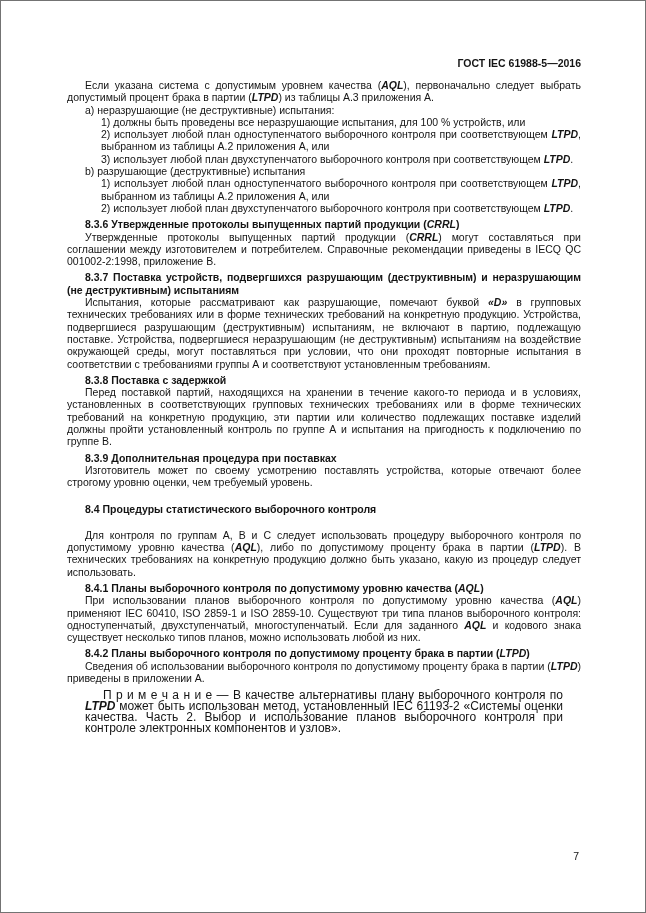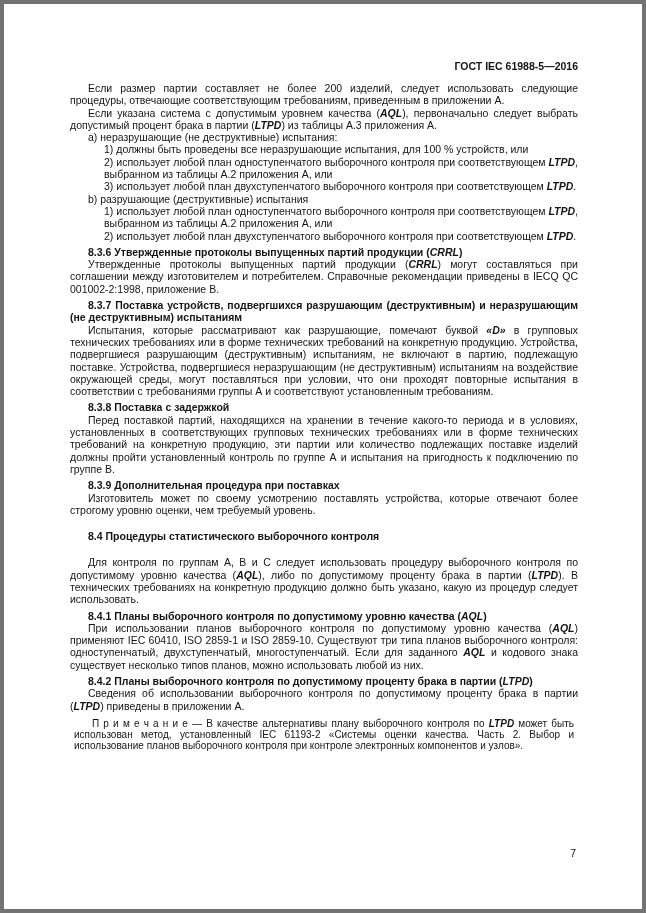--- a/index.html
+++ b/index.html
@@ -5,21 +5,21 @@
   * { margin: 0; padding: 0; box-sizing: border-box; }
   html, body { background: #ffffff; }
   body {
     width: 646px; height: 913px;
     font-family: "Liberation Sans", sans-serif;
     color: #141414;
   }
   .page {
     width: 646px; height: 913px;
     background: #ffffff;
-    border: 4px solid #737373;
+    border: 1px solid #737373;
     padding: 56px 64px 16px 66px;
     position: relative;
     overflow: hidden;
   }
   .running-header {
     text-align: right;
     font-weight: bold;
     font-size: 10.5px;
     line-height: 12px;
     margin-bottom: 10px;
@@ -28,41 +28,40 @@
     font-size: 10.5px;
     line-height: 12.3px;
     text-align: justify;
   }
   .blk { data-interactable: false; }
   .blk-h3 { font-weight: bold; text-indent: 18px; margin-top: 4px; }
   .blk-h2 { font-weight: bold; text-indent: 18px; margin: 14px 0; }
   .blk-p  { text-indent: 18px; }
   .blk-li { margin-left: 34px; }
   .blk-note {
-    font-size: 10px;
+    font-size: 12px;
     line-height: 11px;
     text-indent: 18px;
-    margin: 6px 4px;
+    margin: 6px 18px;
   }
   .doc-body i { font-style: italic; font-weight: bold; }
   .page-number {
     position: absolute;
     right: 66px;
     bottom: 50px;
     font-size: 10.5px;
   }
 </style>
 </head>
 <body>
 
 <div class="page" data-interactable="false">
   <div class="running-header" data-interactable="false">ГОСТ IEC 61988-5—2016</div>
 
   <div class="doc-body" data-interactable="false">
-      <div class="blk blk-p" data-interactable="false">Если размер партии составляет не более 200 изделий, следует использовать следующие процедуры, отвечающие соответствующим требованиям, приведенным в приложении А.</div>
       <div class="blk blk-p" data-interactable="false">Если указана система с допустимым уровнем качества (<i>AQL</i>), первоначально следует выбрать допустимый процент брака в партии (<i>LTPD</i>) из таблицы А.3 приложения А.</div>
       <div class="blk blk-p" data-interactable="false">a) неразрушающие (не деструктивные) испытания:</div>
       <div class="blk blk-li" data-interactable="false">1) должны быть проведены все неразрушающие испытания, для 100 % устройств, или</div>
       <div class="blk blk-li" data-interactable="false">2) использует любой план одноступенчатого выборочного контроля при соответствующем <i>LTPD</i>, выбранном из таблицы А.2 приложения А, или</div>
       <div class="blk blk-li" data-interactable="false">3) использует любой план двухступенчатого выборочного контроля при соответствующем <i>LTPD</i>.</div>
       <div class="blk blk-p" data-interactable="false">b) разрушающие (деструктивные) испытания</div>
       <div class="blk blk-li" data-interactable="false">1) использует любой план одноступенчатого выборочного контроля при соответствующем <i>LTPD</i>, выбранном из таблицы А.2 приложения А, или</div>
       <div class="blk blk-li" data-interactable="false">2) использует любой план двухступенчатого выборочного контроля при соответствующем <i>LTPD</i>.</div>
       <div class="blk blk-h3" data-interactable="false">8.3.6 Утвержденные протоколы выпущенных партий продукции (<i>CRRL</i>)</div>
       <div class="blk blk-p" data-interactable="false">Утвержденные протоколы выпущенных партий продукции (<i>CRRL</i>) могут составляться при соглашении между изготовителем и потребителем. Справочные рекомендации приведены в IECQ QC 001002-2:1998, приложение В.</div>

